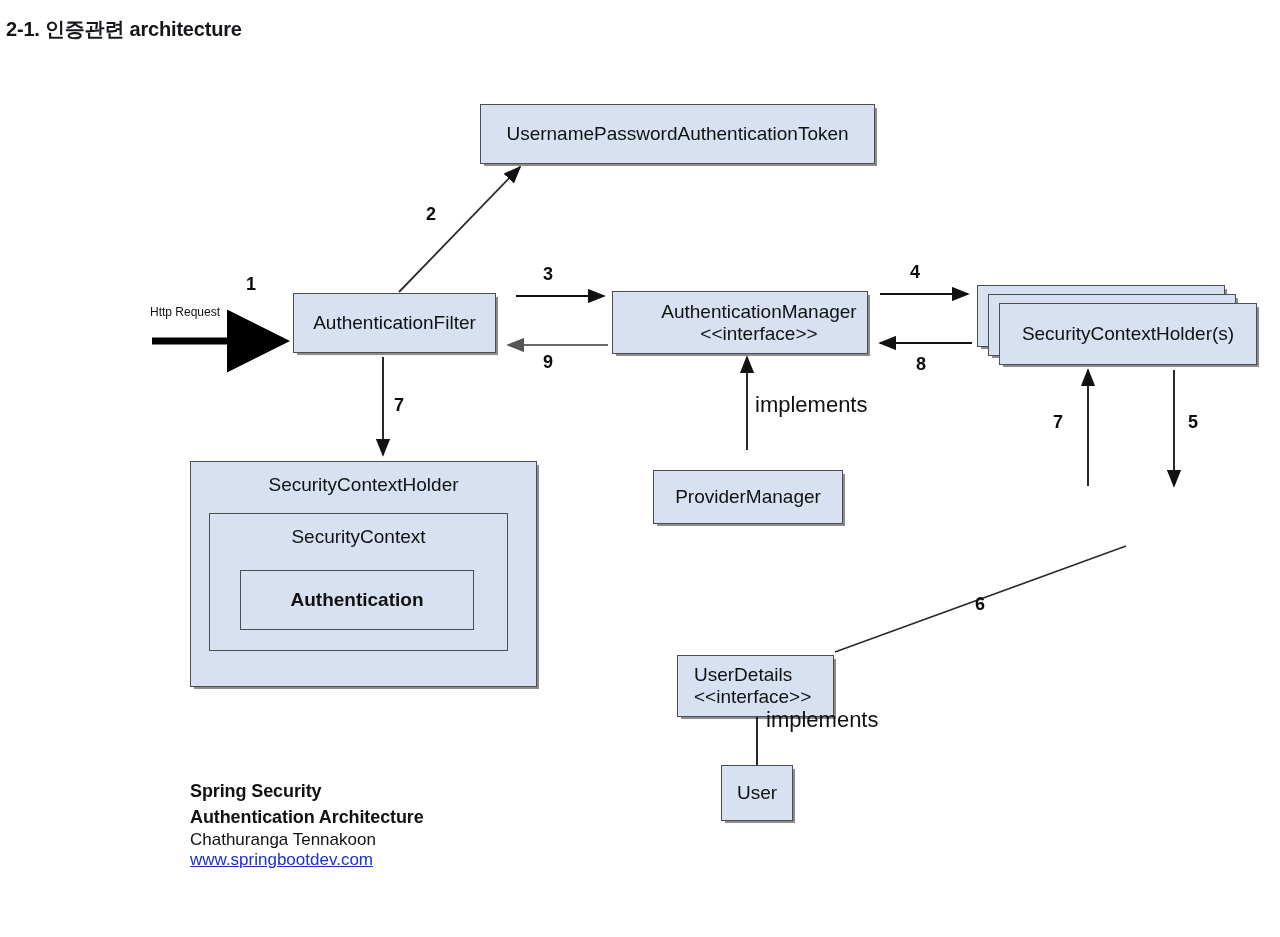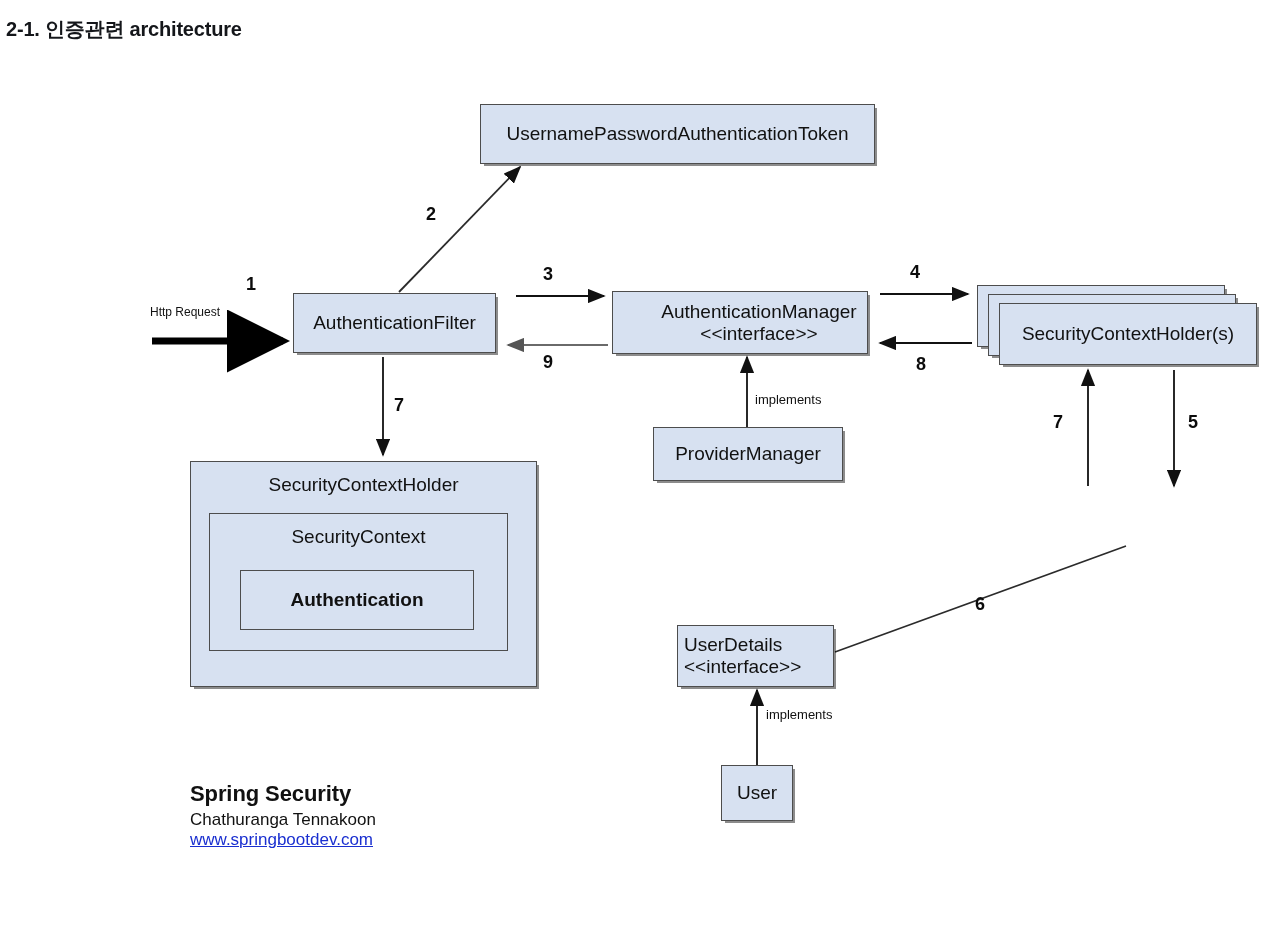--- a/index.html
+++ b/index.html
@@ -50,58 +50,59 @@
     justify-content: center;
     text-align: center;
     font-size: 19px;
     line-height: 1.15;
     color: #111111;
   }
   .node .label { white-space: pre-line; }
   .node.left-text {
     justify-content: flex-start;
     text-align: left;
-    padding-left: 6px;
+    padding-left: 16px;
+    margin-top: 30px;
   }
   .node.plain-top {
     align-items: flex-start;
     padding-top: 12px;
   }
   .stack-ghost {
     position: absolute;
     box-sizing: border-box;
     background: #d7e1f1;
     border: 1.6px solid #4d4d4d;
     box-shadow: 3px 3px 0 -1px rgba(0,0,0,0.45);
   }
   .edge-label {
     position: absolute;
     font-size: 18px;
     font-weight: bold;
     color: #0b0b0b;
   }
   .edge-text {
     position: absolute;
-    font-size: 13px;
+    font-size: 22px;
     font-weight: normal;
     color: #111111;
   }
   #http-request-label {
     position: absolute;
     font-size: 12px;
     color: #111111;
   }
   #caption {
     position: absolute;
     left: 190px;
     top: 778px;
     width: 430px;
   }
   #caption .caption-title {
-    font-size: 22px;
+    font-size: 18px;
     font-weight: bold;
     line-height: 1.45;
     color: #111111;
     letter-spacing: -0.1px;
   }
   #caption .caption-author {
     font-size: 17px;
     color: #111111;
   }
   #caption .caption-link {
@@ -169,21 +170,21 @@
     <span class="label">AuthenticationManager
 &lt;&lt;interface&gt;&gt;</span>
   </div>
 
   <div class="stack-ghost" style="left:977px; top:285px; width:248px; height:62px;"></div>
   <div class="stack-ghost" style="left:988px; top:294px; width:248px; height:62px;"></div>
   <div class="node" style="left:999px; top:303px; width:258px; height:62px;">
     <span class="label">SecurityContextHolder(s)</span>
   </div>
 
-  <div class="node" style="left:653px; top:427px; width:190px; height:54px;">
+  <div class="node" style="left:653px; top:470px; width:190px; height:54px;">
     <span class="label">ProviderManager</span>
   </div>
 
 
   <div class="node left-text" style="left:677px; top:625px; width:157px; height:62px;">
     <span class="label">UserDetails
 &lt;&lt;interface&gt;&gt;</span>
   </div>
 
   <div class="node" style="left:721px; top:765px; width:72px; height:56px;">
@@ -211,17 +212,18 @@
   <div class="edge-label" style="left:1053px; top:412px;">7</div>
   <div class="edge-label" style="left:916px; top:354px;">8</div>
   <div class="edge-label" style="left:543px; top:352px;">9</div>
   <div class="edge-label" style="left:394px; top:395px;">7</div>
 
   <div class="edge-text" style="left:755px; top:392px;">implements</div>
   <div class="edge-text" style="left:766px; top:707px;">implements</div>
 
   <div id="caption">
     <div class="caption-title">Spring Security</div>
+    <div class="caption-title">Authentication Architecture</div>
     <div class="caption-author">Chathuranga Tennakoon</div>
     <div class="caption-link">www.springbootdev.com</div>
   </div>
 
 </div>
 
 </body></html>

